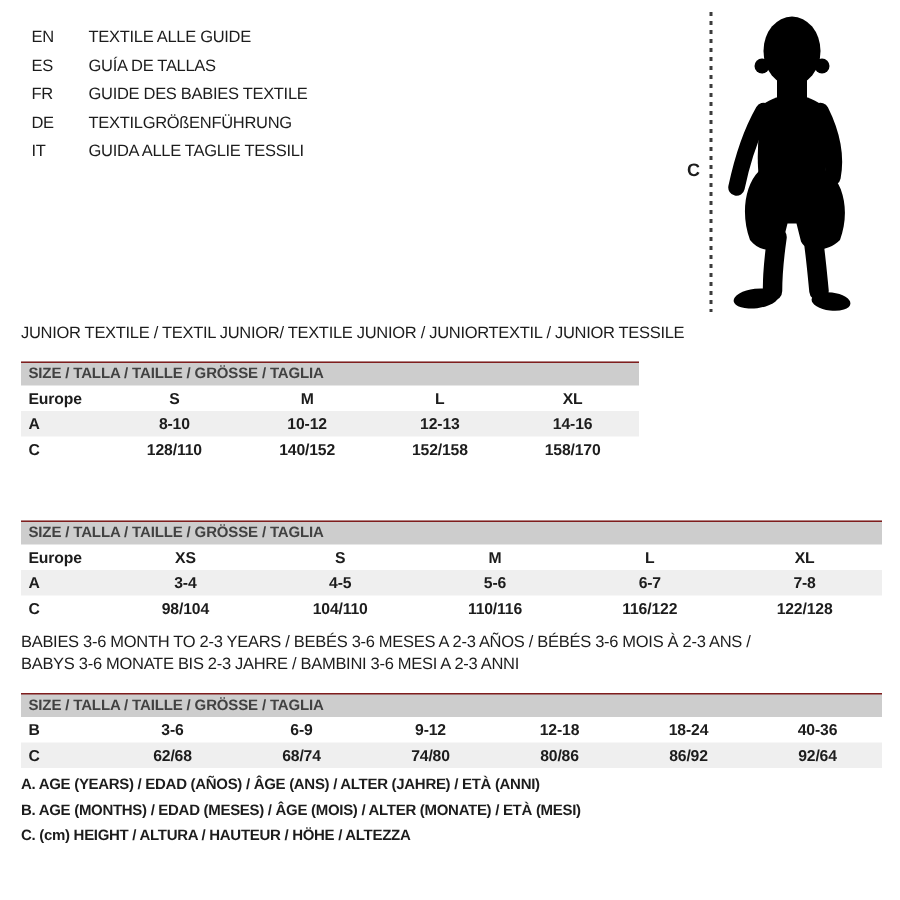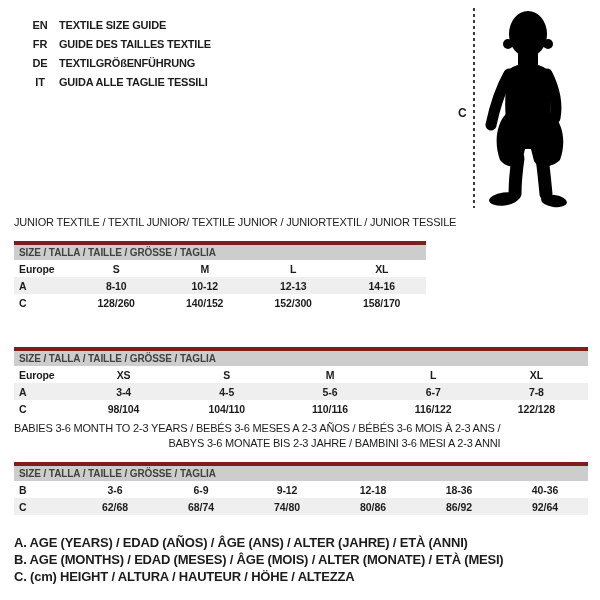--- a/index.html
+++ b/index.html
@@ -2,63 +2,67 @@
 <html><head>
 <meta charset="utf-8">
 <style>
   html,body{margin:0;padding:0;background:#ffffff;}
   .page{
     position:relative;width:600px;height:600px;background:#ffffff;overflow:hidden;
     font-family:"Liberation Sans","DejaVu Sans",sans-serif;color:#1c1c1c;
   }
   
   .langs{position:absolute;left:21px;top:16px;}
-  .lang-row{display:flex;line-height:19px;font-size:11px;font-weight:700;letter-spacing:-0.2px;white-space:nowrap;text-align:center;}
+  .lang-row{display:flex;line-height:19px;font-size:11px;font-weight:400;letter-spacing:-0.2px;white-space:nowrap;}
   .lang-code{width:38px;}
   
   .measure-line{
     position:absolute;left:473px;top:8px;width:2px;height:200px;
     background:repeating-linear-gradient(to bottom,#3c3c3c 0 3px,transparent 3px 6px);
   }
   .measure-label{position:absolute;left:458px;top:106px;font-size:12px;font-weight:700;}
   .baby-svg{position:absolute;left:482px;top:6px;}
   .baby-svg *{fill:#000;}
   .baby-svg .stroke{fill:none;stroke:#000;stroke-linecap:round;}
   
   .sec-heading{position:absolute;left:14px;font-size:11px;font-weight:400;letter-spacing:-0.2px;white-space:nowrap;line-height:13px;}
-  .sec-heading.two-line{line-height:15px;text-align:right;}
+  .sec-heading.two-line{line-height:15px;}
   
   .tbl{position:absolute;left:14px;}
   .tbl-bar{
-    height:15px;border-top:4px solid #7f1d1d;background:#cdcdcd;color:#414141;
+    height:15px;border-top:1px solid #7f1d1d;background:#cdcdcd;color:#414141;
     display:flex;align-items:center;padding-left:5px;font-size:10px;font-weight:700;letter-spacing:-0.1px;box-sizing:content-box;
   }
   .trow{display:grid;height:17px;align-items:center;font-size:10.5px;font-weight:700;letter-spacing:-0.1px;}
   .cols4{grid-template-columns:58px repeat(4,1fr);}
   .cols5{grid-template-columns:58px repeat(5,1fr);}
   .cols6{grid-template-columns:58px repeat(6,1fr);}
   .trow .lbl{text-align:left;padding-left:5px;}
   .trow .val{text-align:center;}
   .shaded{background:#efefef;}
   
-  .footnotes{position:absolute;left:14px;top:534px;font-size:13px;font-weight:700;letter-spacing:-0.2px;line-height:17px;white-space:nowrap;}
+  .footnotes{position:absolute;left:14px;top:515px;font-size:10px;font-weight:700;letter-spacing:-0.2px;line-height:17px;white-space:nowrap;}
 </style>
 </head>
 <body>
 
 <div class="page">
 
   <div class="langs">
     <div class="lang-row">
       <span class="lang-code">EN</span>
-      <span class="lang-title">TEXTILE SIZE GUIDE</span>
+      <span class="lang-title">TEXTILE ALLE GUIDE</span>
+    </div>
+    <div class="lang-row">
+      <span class="lang-code">ES</span>
+      <span class="lang-title">GUÍA DE TALLAS</span>
     </div>
     <div class="lang-row">
       <span class="lang-code">FR</span>
-      <span class="lang-title">GUIDE DES TAILLES TEXTILE</span>
+      <span class="lang-title">GUIDE DES BABIES TEXTILE</span>
     </div>
     <div class="lang-row">
       <span class="lang-code">DE</span>
       <span class="lang-title">TEXTILGRÖßENFÜHRUNG</span>
     </div>
     <div class="lang-row">
       <span class="lang-code">IT</span>
       <span class="lang-title">GUIDA ALLE TAGLIE TESSILI</span>
     </div>
   </div>
@@ -92,23 +96,23 @@
     </div>
     <div class="trow cols4 shaded">
       <span class="lbl">A</span>
       <span class="val">8-10</span>
       <span class="val">10-12</span>
       <span class="val">12-13</span>
       <span class="val">14-16</span>
     </div>
     <div class="trow cols4">
       <span class="lbl">C</span>
-      <span class="val">128/260</span>
+      <span class="val">128/110</span>
       <span class="val">140/152</span>
-      <span class="val">152/300</span>
+      <span class="val">152/158</span>
       <span class="val">158/170</span>
     </div>
   </div>
 
   <div class="tbl" style="top:347px;width:574px">
     <div class="tbl-bar">SIZE / TALLA / TAILLE / GRÖSSE / TAGLIA</div>
     <div class="trow cols5">
       <span class="lbl">Europe</span>
       <span class="val">XS</span>
       <span class="val">S</span>
@@ -139,21 +143,21 @@
     <div>BABYS 3-6 MONATE BIS 2-3 JAHRE / BAMBINI 3-6 MESI A 2-3 ANNI</div>
   </div>
   <div class="tbl" style="top:462px;width:574px">
     <div class="tbl-bar">SIZE / TALLA / TAILLE / GRÖSSE / TAGLIA</div>
     <div class="trow cols6">
       <span class="lbl">B</span>
       <span class="val">3-6</span>
       <span class="val">6-9</span>
       <span class="val">9-12</span>
       <span class="val">12-18</span>
-      <span class="val">18-36</span>
+      <span class="val">18-24</span>
       <span class="val">40-36</span>
     </div>
     <div class="trow cols6 shaded">
       <span class="lbl">C</span>
       <span class="val">62/68</span>
       <span class="val">68/74</span>
       <span class="val">74/80</span>
       <span class="val">80/86</span>
       <span class="val">86/92</span>
       <span class="val">92/64</span>

